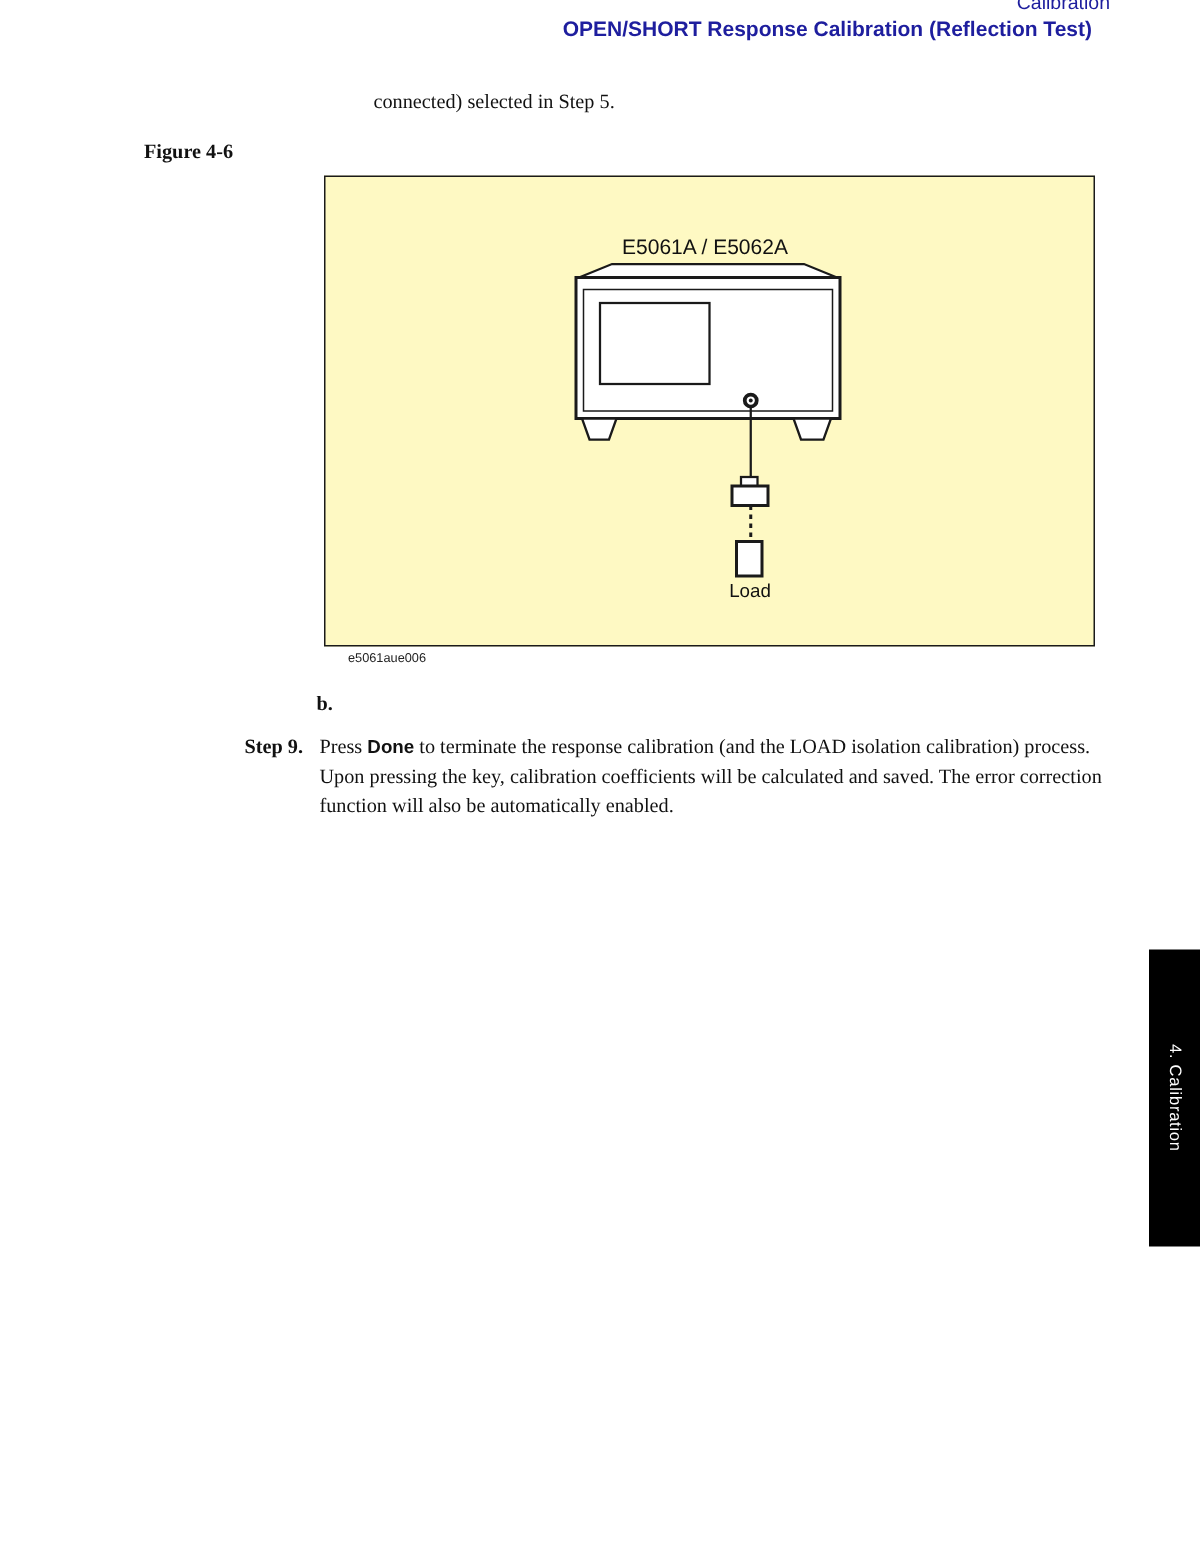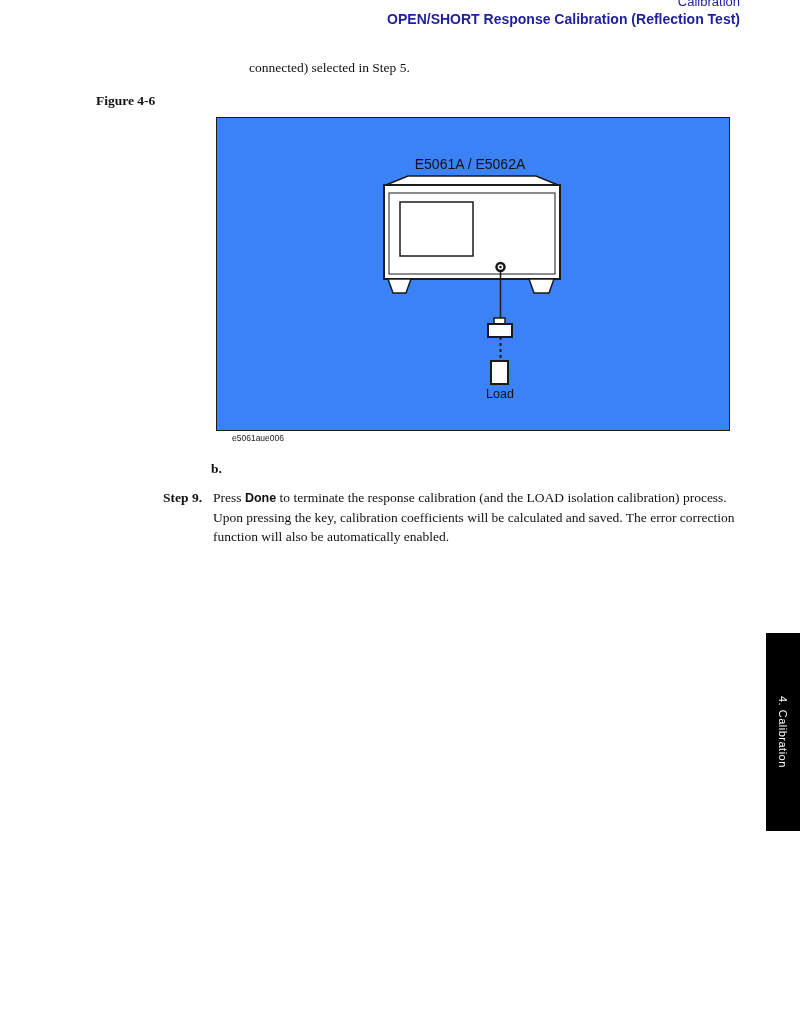--- a/index.html
+++ b/index.html
@@ -12,37 +12,37 @@
     color:#111111;
   }
   .abs{position:absolute;}
   
   .hdr-chapter{
     top:-6px;right:60px;
     font-family:"Liberation Sans", sans-serif;
     font-size:13px;font-weight:400;color:#1e1e9e;
   }
   .hdr-section{
-    top:11px;right:60px;
+    top:11px;right:72px;
     font-family:"Liberation Sans", sans-serif;
     font-size:14px;font-weight:700;color:#1e1e9e;
     white-space:nowrap;
   }
   
   .serif{font-size:13.5px;line-height:19px;}
   .serif-bold{font-size:13.5px;line-height:19px;font-weight:700;}
   .intro{top:58px;left:233px;margin-left:16px;}
   .fig-label{top:91px;left:96px;}
   .fig-title{top:91px;left:213px;}
   
   .fig-frame{
     top:117px;left:216px;
     width:512px;height:312px;
     border:1.5px solid #1a1a1a;
-    background:#3b82f6;
+    background:#fef9c3;
   }
   .fig-frame svg{display:block;}
   .img-code{
     top:433px;left:232px;
     font-family:"Liberation Sans", sans-serif;
     font-size:8.5px;color:#222222;
   }
   
   .marker-b{top:459px;left:211px;}
   .text-b{top:459px;left:233px;width:470px;}

